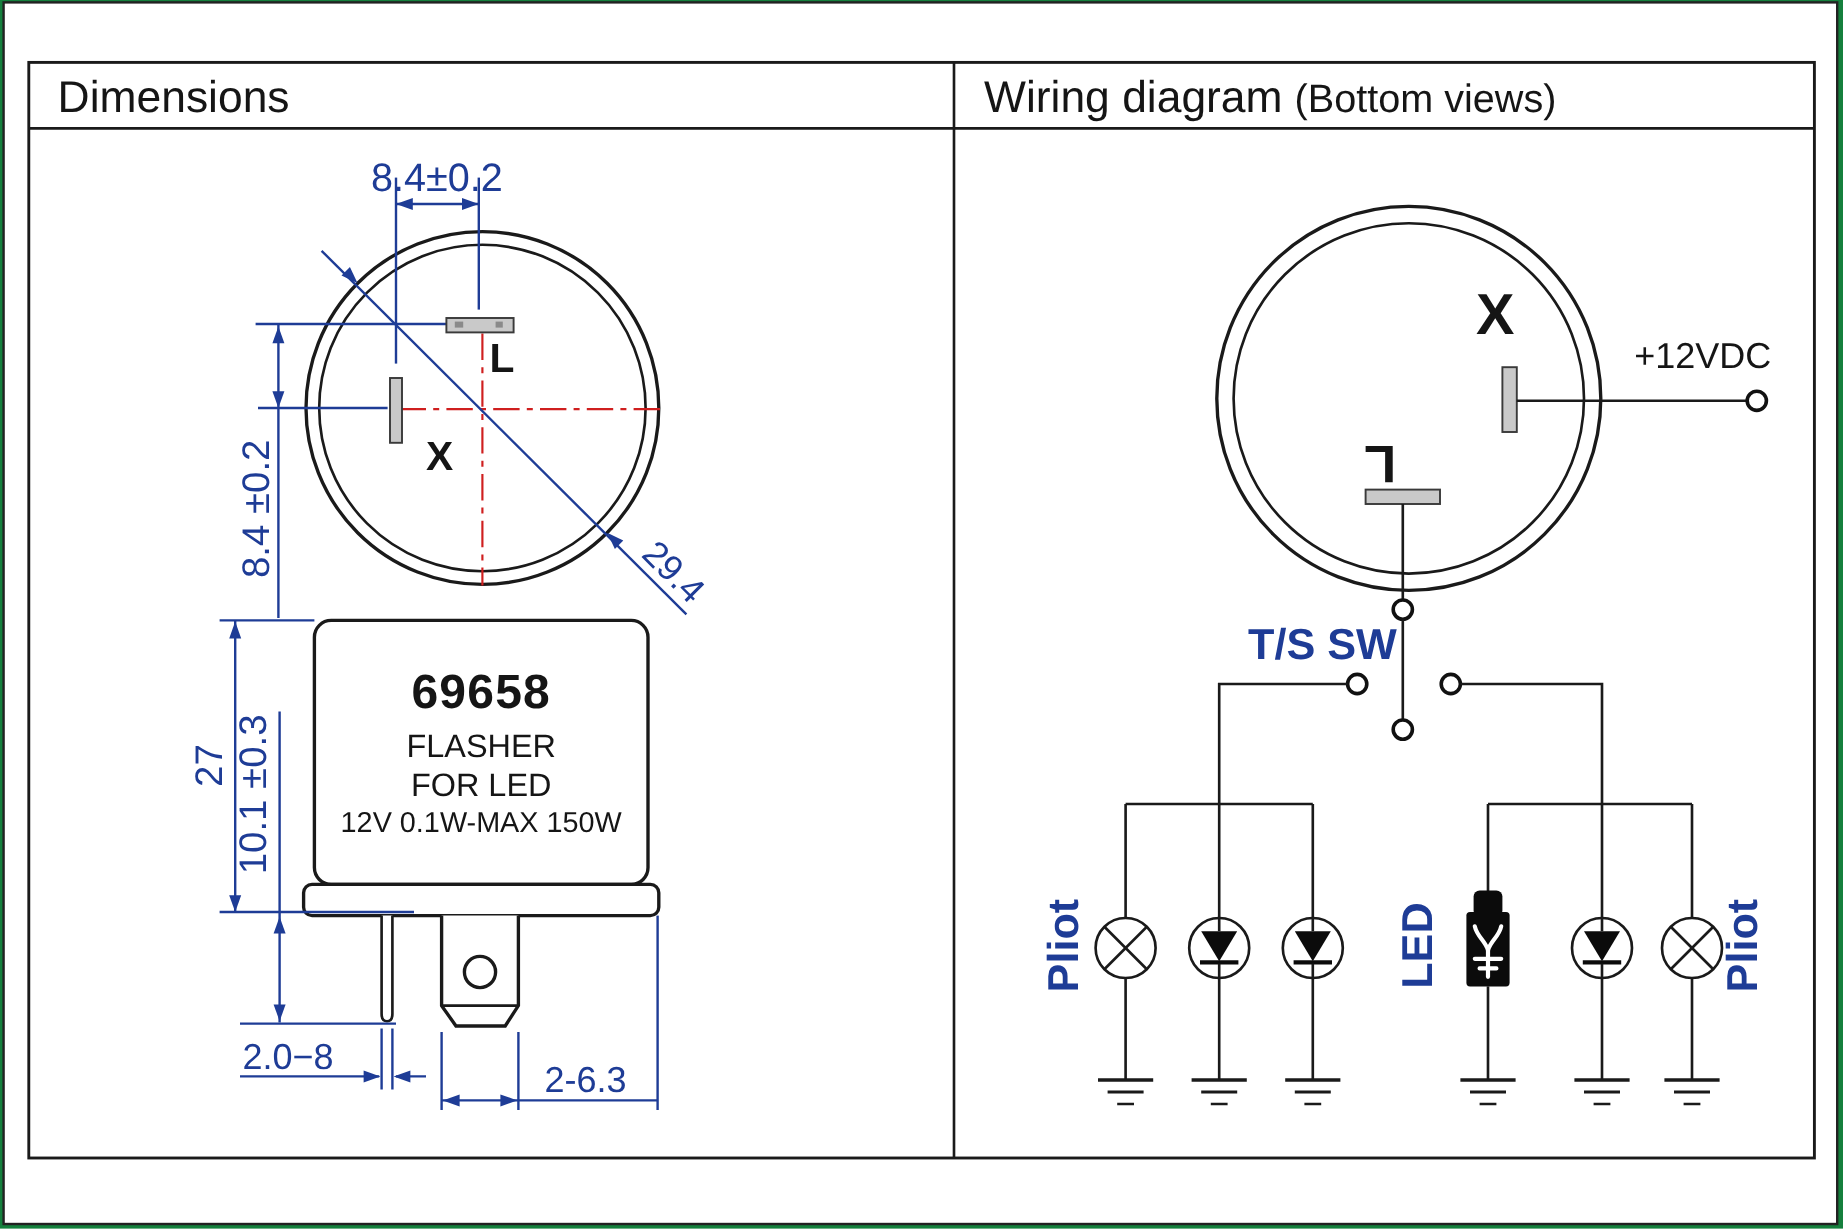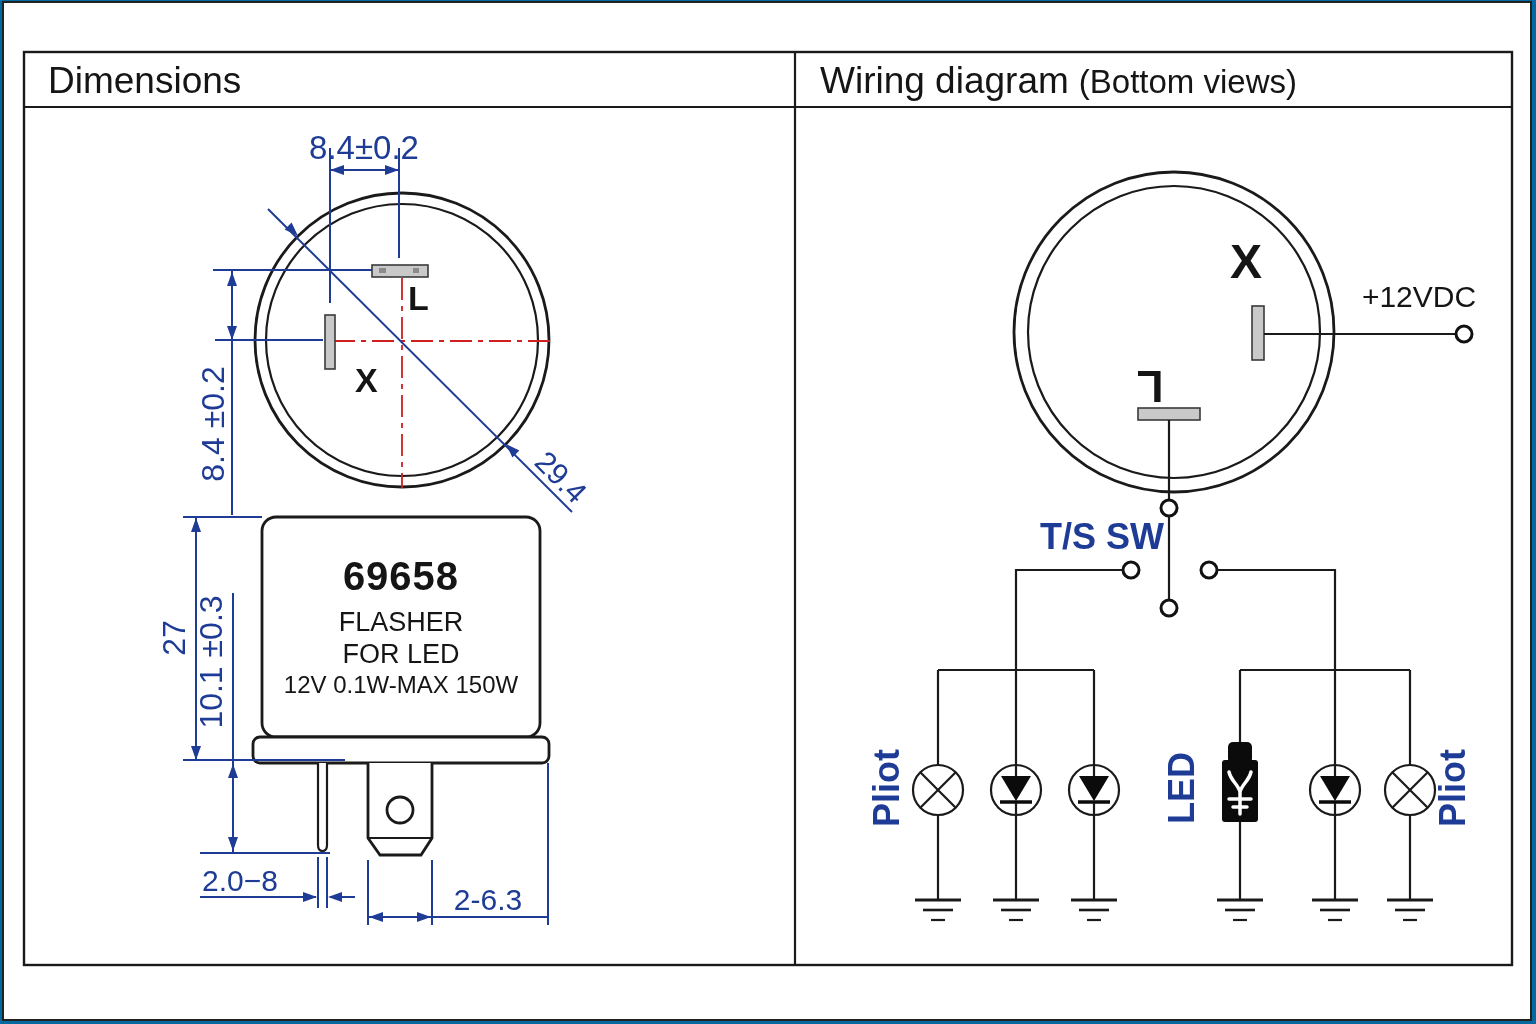--- a/index.html
+++ b/index.html
@@ -1,16 +1,16 @@
 <!DOCTYPE html>
 <html><head>
 <meta charset="utf-8">
 <style>
   html,body{margin:0;padding:0;background:#fff;}
-  #stage{position:relative;width:1536px;height:1024px;background:#0369a1;overflow:hidden;}
+  #stage{position:relative;width:1536px;height:1024px;background:#15803d;overflow:hidden;}
   svg{position:absolute;left:0;top:0;}
   text{font-family:"Liberation Sans",sans-serif;fill:#151515;}
   .hdr{font-size:37px;}
   .hdr2{font-size:33px;}
   .k{stroke:#1a1a1a;stroke-width:2.2;fill:none;}
   .wf{fill:#ffffff;stroke:#1a1a1a;stroke-width:2.8;}
   .wf2{fill:#ffffff;stroke:#1a1a1a;stroke-width:2.2;}
   .node{fill:#ffffff;stroke:#111111;stroke-width:3;}
   .b{stroke:#1e3c96;stroke-width:2;fill:none;}
   .bf{fill:#1e3c96;stroke:none;}

